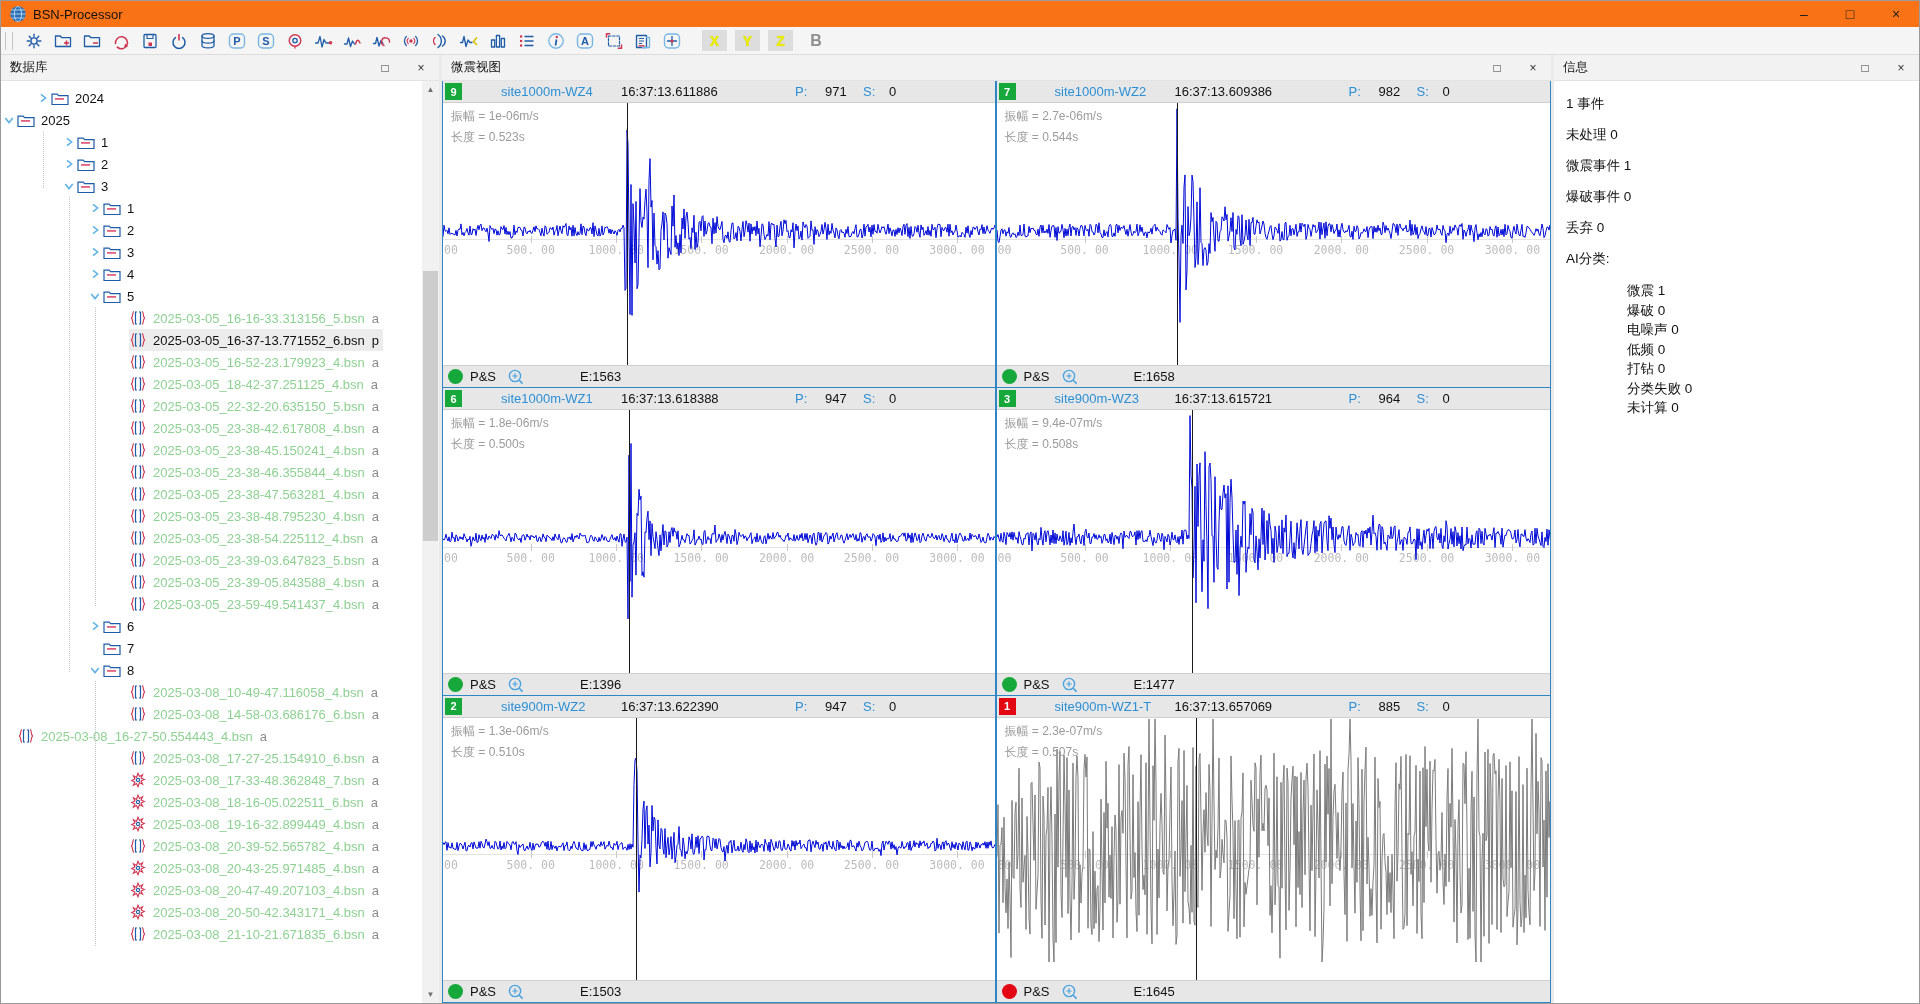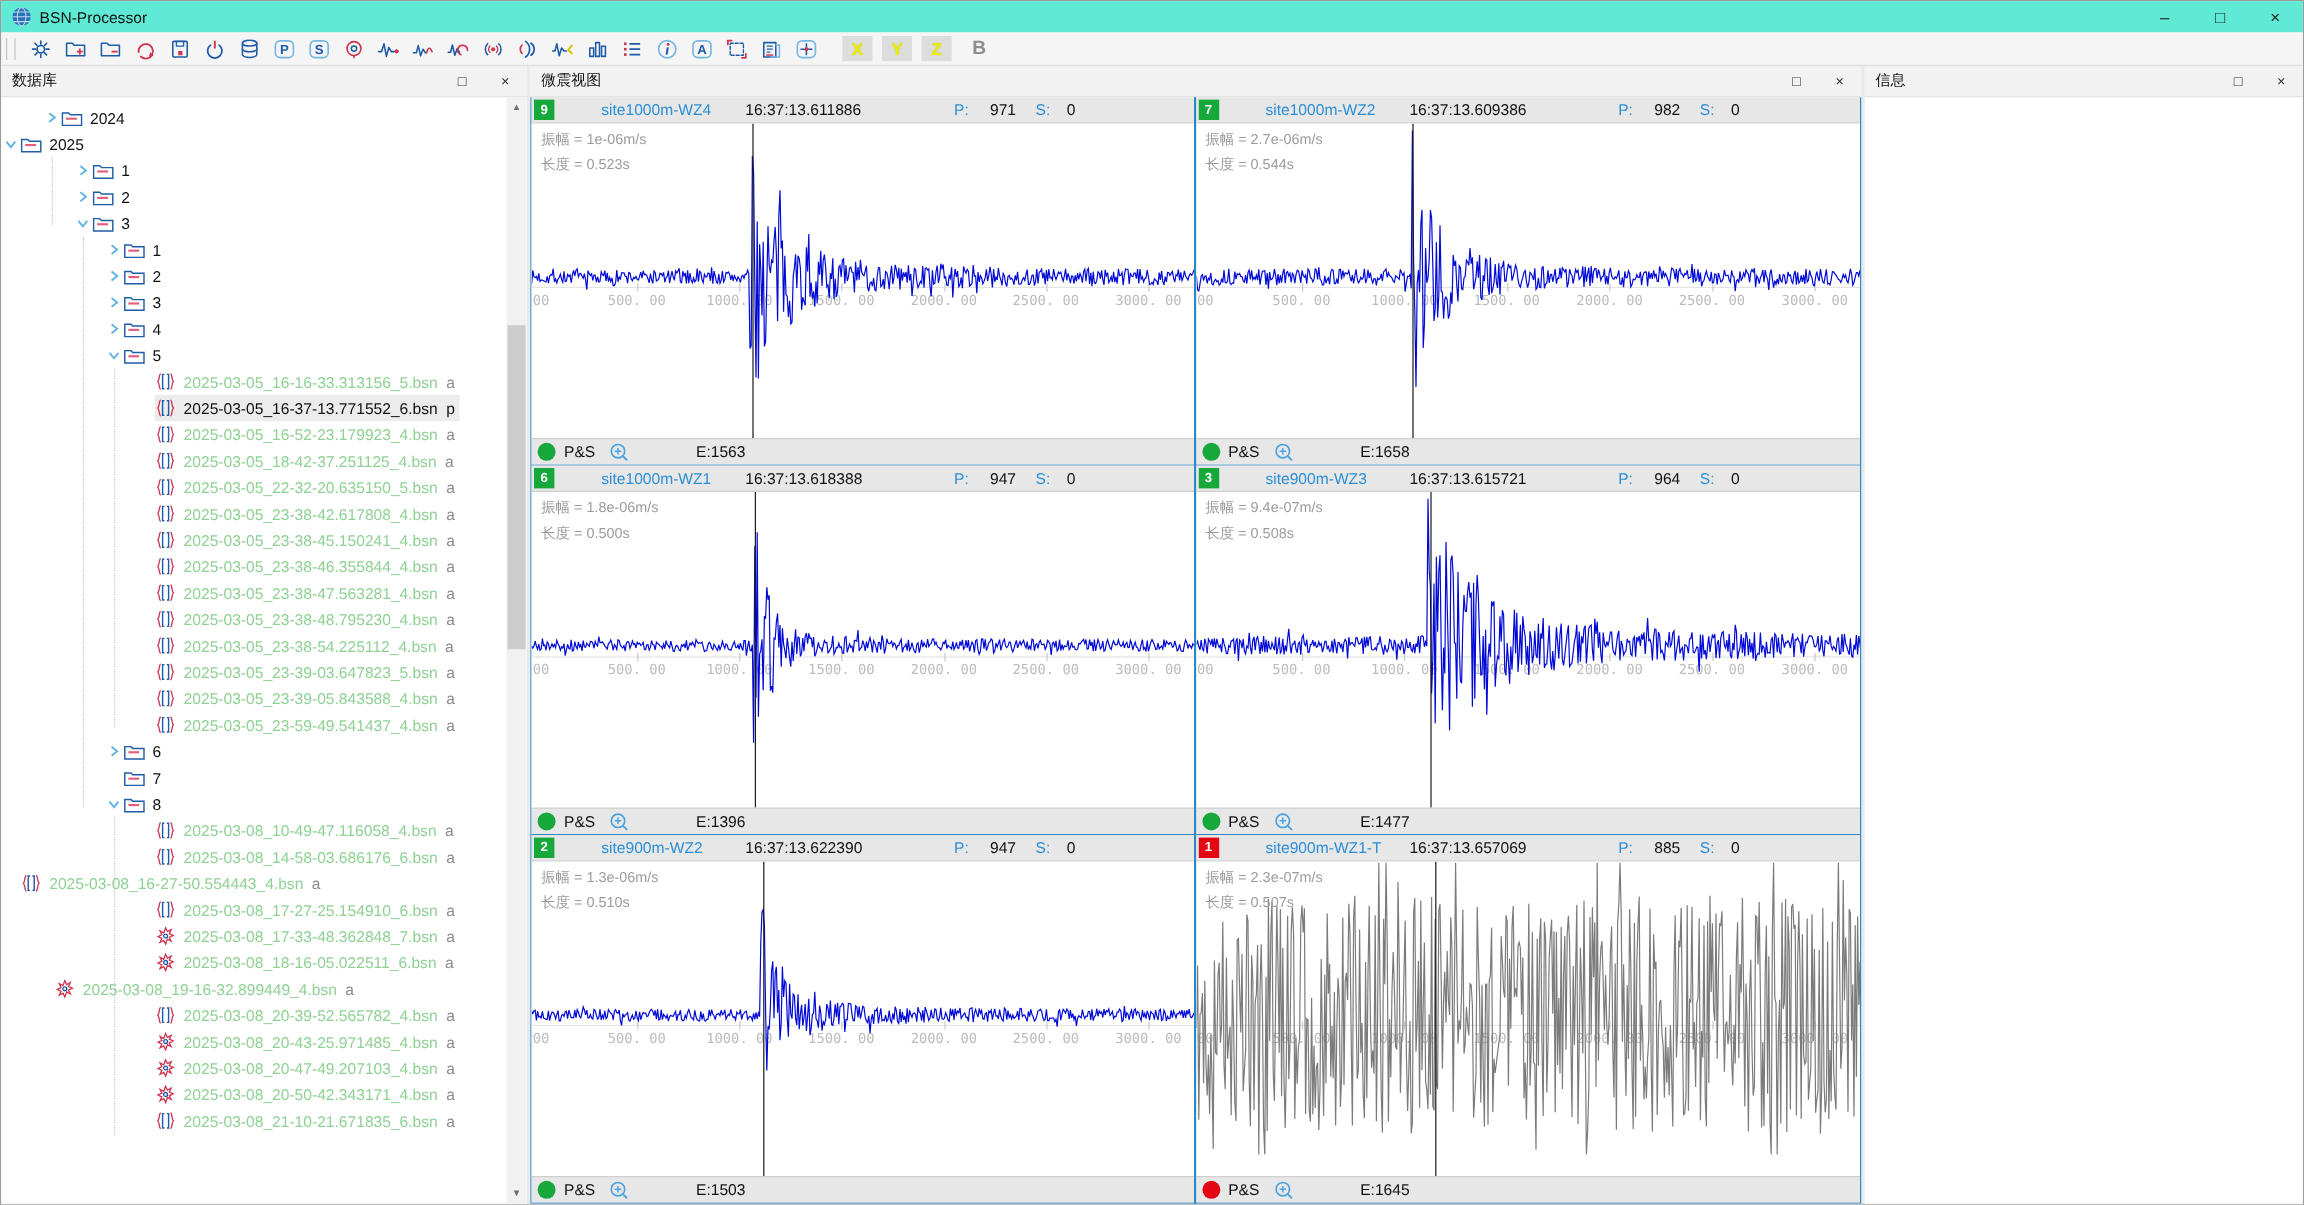--- a/index.html
+++ b/index.html
@@ -1,21 +1,21 @@
 <!DOCTYPE html>
 <html><head>
 <meta charset="utf-8">
 <style>
   * { margin:0; padding:0; box-sizing:border-box; }
   html,body { width:1920px; height:1004px; overflow:hidden;
     font-family:"Liberation Sans","DejaVu Sans",sans-serif; font-size:13px; color:#111; }
   .app { width:1920px; height:1004px; background:#f0f0f0; border:1px solid #9a9a9a; display:flex; flex-direction:column; }
 
   
-  .titlebar { height:26px; background:#5eead4; display:flex; align-items:center; flex:0 0 auto; }
+  .titlebar { height:26px; background:#f97316; display:flex; align-items:center; flex:0 0 auto; }
   .titlebar .app-icon { width:18px; height:18px; margin:0 6px 0 8px; }
   .titlebar .title { font-size:13px; }
   .titlebar .spacer { flex:1; }
   .wctl { width:46px; height:26px; display:flex; align-items:center; justify-content:center; font-size:14px; color:#222; }
 
   
   .menubar { height:24px; background:#ffffff; border-bottom:1px solid #ececec; display:flex; align-items:center; flex:0 0 auto; }
   .menu-item { padding:0 13px; font-size:13px; height:24px; line-height:24px; }
 
   
@@ -839,21 +839,21 @@
                 <span class="ticon">
                   <svg width="16" height="16" viewBox="0 0 16 16">
                     <path d="M8 1.2l1.5 3.2 3.1-1.6-1.5 3.2 3.2 1.5-3.2 1.5 1.5 3.2-3.1-1.6L8 14.8l-1.5-3.2-3.1 1.6 1.5-3.2L1.7 8.5l3.2-1.5-1.5-3.2 3.1 1.6z" fill="none" stroke="#cf3550" stroke-width="1.1"></path>
                     <circle cx="8" cy="8" r="1.6" fill="none" stroke="#1f5ca8" stroke-width="1.1"></circle>
                   </svg>
                 </span>
                 <span class="tlabel">2025-03-08_18-16-05.022511_6.bsn</span>
                 <span class="tsuffix">a</span>
               </span>
             </div>
-            <div class="trow" style=" gap: 28px;">
+            <div class="trow" style="padding-left: 112px;">
               <span class="texp"></span>
               <span class="titem green">
                 <span class="ticon">
                   <svg width="16" height="16" viewBox="0 0 16 16">
                     <path d="M8 1.2l1.5 3.2 3.1-1.6-1.5 3.2 3.2 1.5-3.2 1.5 1.5 3.2-3.1-1.6L8 14.8l-1.5-3.2-3.1 1.6 1.5-3.2L1.7 8.5l3.2-1.5-1.5-3.2 3.1 1.6z" fill="none" stroke="#cf3550" stroke-width="1.1"></path>
                     <circle cx="8" cy="8" r="1.6" fill="none" stroke="#1f5ca8" stroke-width="1.1"></circle>
                   </svg>
                 </span>
                 <span class="tlabel">2025-03-08_19-16-32.899449_4.bsn</span>
                 <span class="tsuffix">a</span>
@@ -1210,16 +1210,33 @@
         </div>
     </section>
 
     <section class="panel right">
       <div class="phead">
         <span class="ptitle">信息</span>
         <span class="spacer"></span>
         <span class="pbtn">□</span>
         <span class="pbtn">×</span>
       </div>
+      <div class="info-body" id="infobody">
+          <div class="info-line">1 事件</div>
+          <div class="info-line">未处理 0</div>
+          <div class="info-line">微震事件 1</div>
+          <div class="info-line">爆破事件 0</div>
+          <div class="info-line">丢弃 0</div>
+          <div class="info-line">AI分类:</div>
+          <div class="ai-items">
+            <div class="ai-item">微震 1</div>
+            <div class="ai-item">爆破 0</div>
+            <div class="ai-item">电噪声 0</div>
+            <div class="ai-item">低频 0</div>
+            <div class="ai-item">打钻 0</div>
+            <div class="ai-item">分类失败 0</div>
+            <div class="ai-item">未计算 0</div>
+          </div>
+        </div>
     </section>
 
   </div>
 </div>
 
 </body></html>

